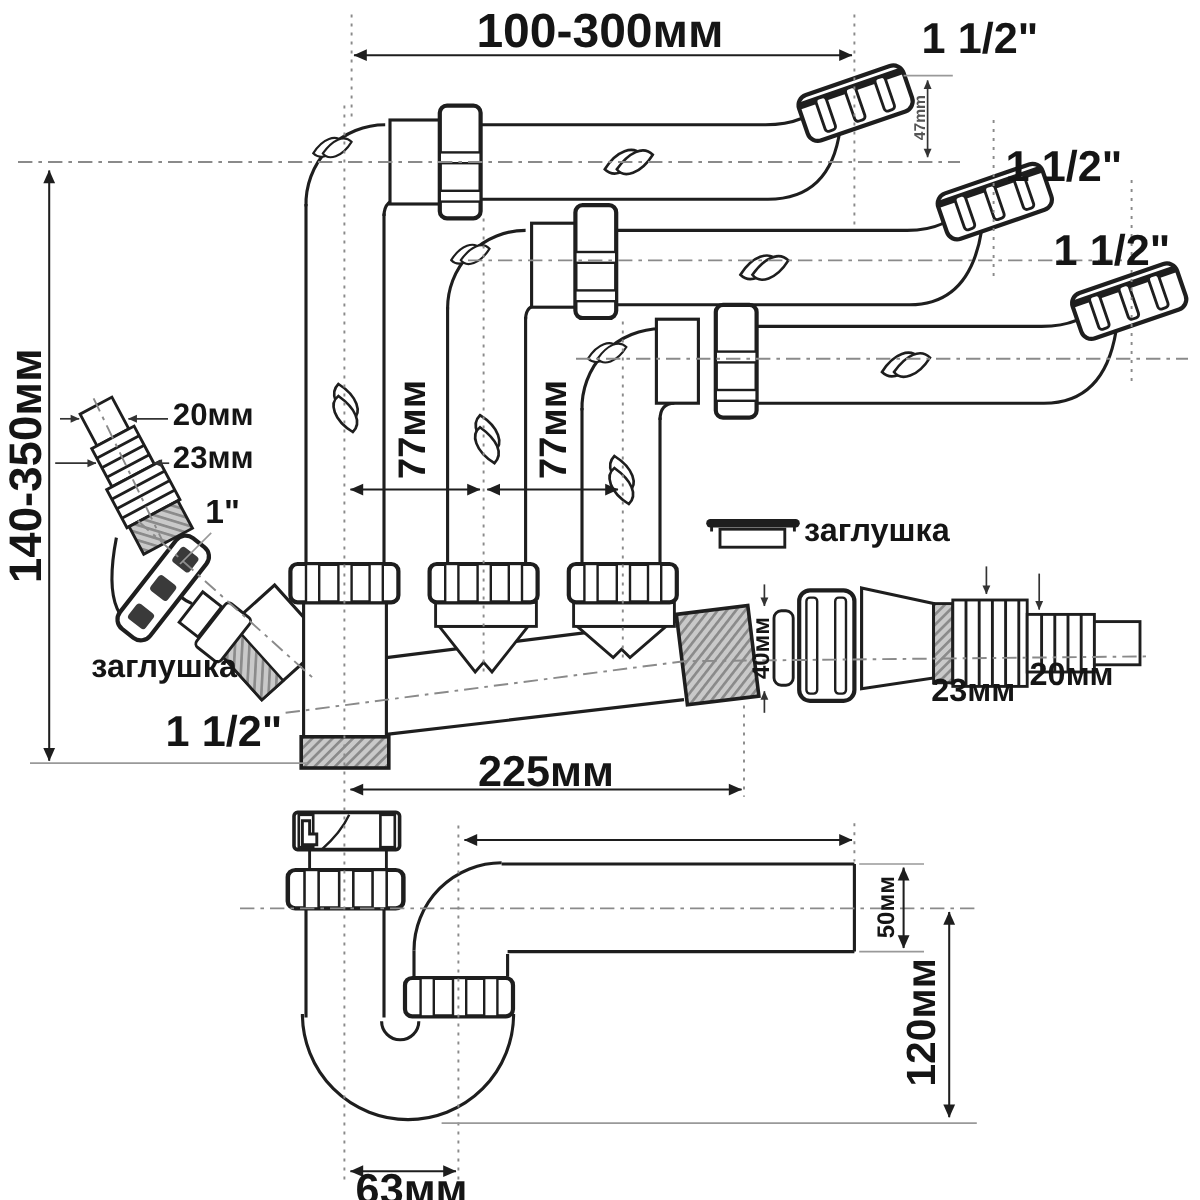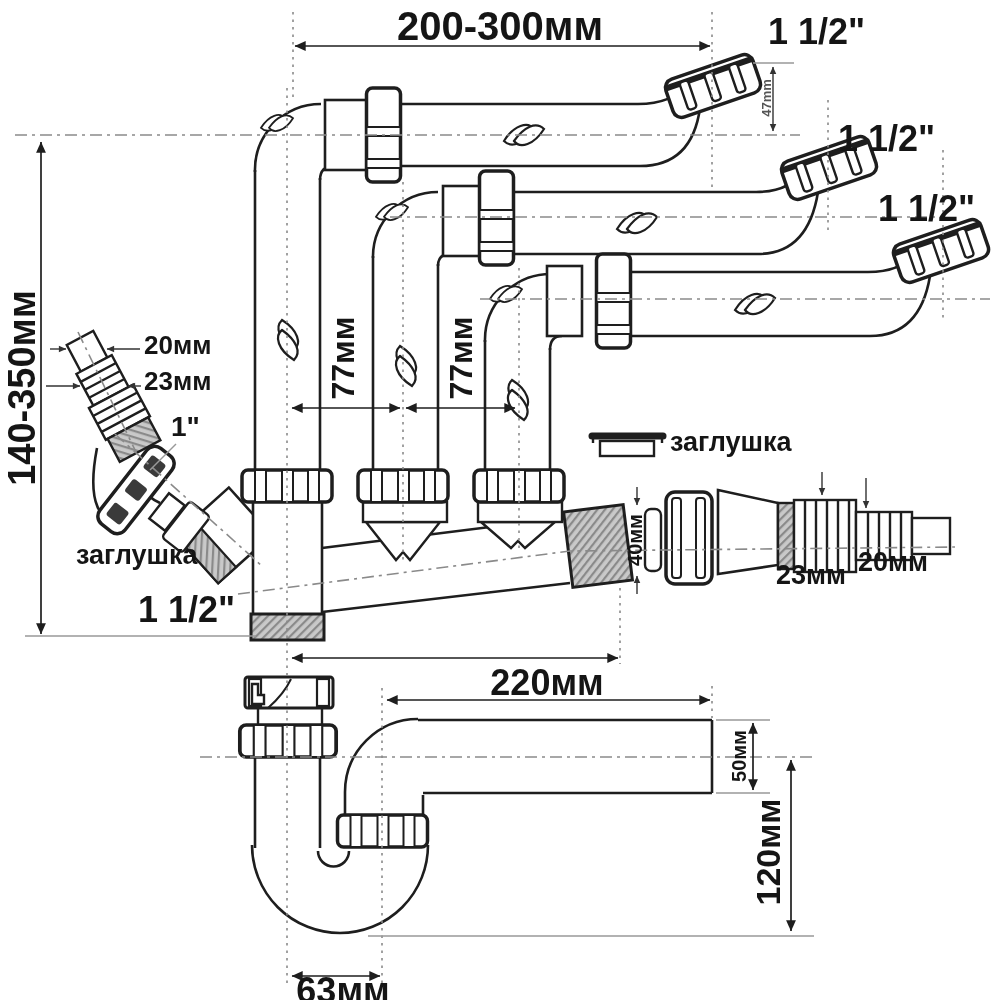--- a/index.html
+++ b/index.html
@@ -250,35 +250,35 @@
       <path d="M 822,472 V 495" marker-end="url(#ar2)"></path>
       <path d="M 866,478 V 508" marker-end="url(#ar2)"></path>
       <path d="M 50,349 H 66" marker-end="url(#ar2)"></path>
       <path d="M 140,349 H 107" marker-end="url(#ar2)"></path>
       <path d="M 46,386 H 80" marker-end="url(#ar2)"></path>
       <path d="M 141,386 H 128" marker-end="url(#ar2)"></path>
     </g>
   </g>
 </svg>
 
-<div class="lbl ctr" style="left:500px;top:26px;font-size:40px;">200-300мм</div>
+<div class="lbl ctr" style="left:500px;top:26px;font-size:40px;">100-300мм</div>
 <div class="lbl" style="left:768px;top:14px;font-size:36px;">1 1/2"</div>
 <div class="lbl" style="left:838px;top:121px;font-size:36px;">1 1/2"</div>
 <div class="lbl" style="left:878px;top:191px;font-size:36px;">1 1/2"</div>
 <div class="lbl rot gray" style="left:766px;top:98px;font-size:13px;">47mm</div>
 <div class="lbl rot" style="left:22px;top:388px;font-size:38px;">140-350мм</div>
 <div class="lbl rot" style="left:343px;top:358px;font-size:32px;">77мм</div>
 <div class="lbl rot" style="left:461px;top:358px;font-size:32px;">77мм</div>
 <div class="lbl" style="left:144px;top:332px;font-size:26px;">20мм</div>
 <div class="lbl" style="left:144px;top:368px;font-size:26px;">23мм</div>
 <div class="lbl" style="left:171px;top:413px;font-size:28px;">1"</div>
 <div class="lbl" style="left:76px;top:542px;font-size:27px;">заглушка</div>
 <div class="lbl" style="left:670px;top:429px;font-size:27px;">заглушка</div>
 <div class="lbl rot" style="left:635px;top:540px;font-size:20px;">40мм</div>
 <div class="lbl" style="left:776px;top:562px;font-size:27px;">23мм</div>
 <div class="lbl" style="left:858px;top:549px;font-size:27px;">20мм</div>
 <div class="lbl" style="left:138px;top:592px;font-size:36px;">1 1/2"</div>
-<div class="lbl ctr" style="left:547px;top:683px;font-size:36px;">220мм</div>
+<div class="lbl ctr" style="left:455px;top:643px;font-size:36px;">225мм</div>
 <div class="lbl rot" style="left:739px;top:756px;font-size:20px;">50мм</div>
 <div class="lbl rot" style="left:768px;top:852px;font-size:34px;">120мм</div>
 <div class="lbl ctr" style="left:343px;top:991px;font-size:36px;">63мм</div>
 
 </div>
 
 </body></html>

